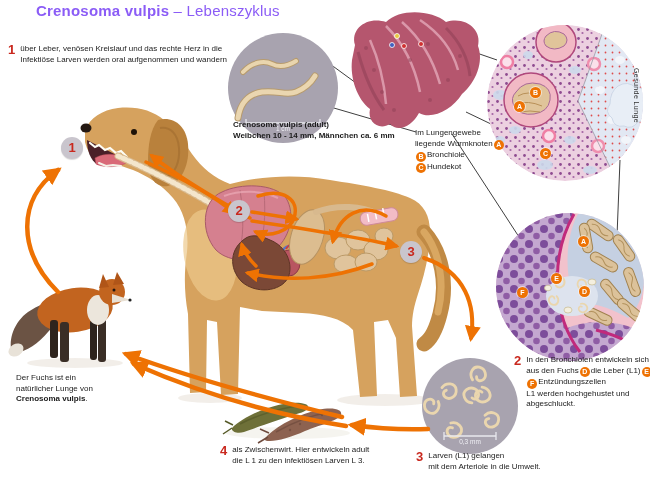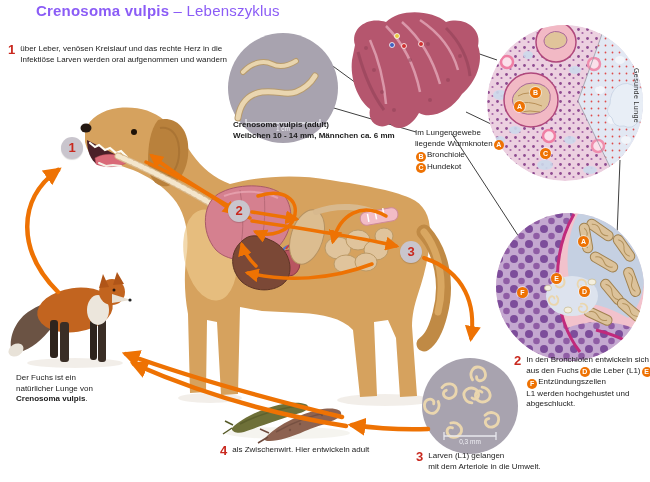--- a/index.html
+++ b/index.html
@@ -365,20 +365,21 @@
   <div class="steptext">
     <div class="tline">Larven (L1) gelangen</div>
     <div class="tline">mit dem Arteriole in die Umwelt.</div>
   </div>
 </div>
 
 <div class="step" style="left:220px;top:445px;">
   <span class="stepnum">4</span>
   <div class="steptext">
     <div class="tline">als Zwischenwirt. Hier entwickeln adult</div>
+    <div class="tline">die L 1 zu den infektiösen Larven L 3.</div>
   </div>
 </div>
 
 <div class="txt" style="left:16px;top:373px;">
   <div class="tline">Der Fuchs ist ein</div>
   <div class="tline">natürlicher Lunge von</div>
   <div class="tline"><b>Crenosoma vulpis</b><span>.</span></div>
 </div>
 
 </div>

